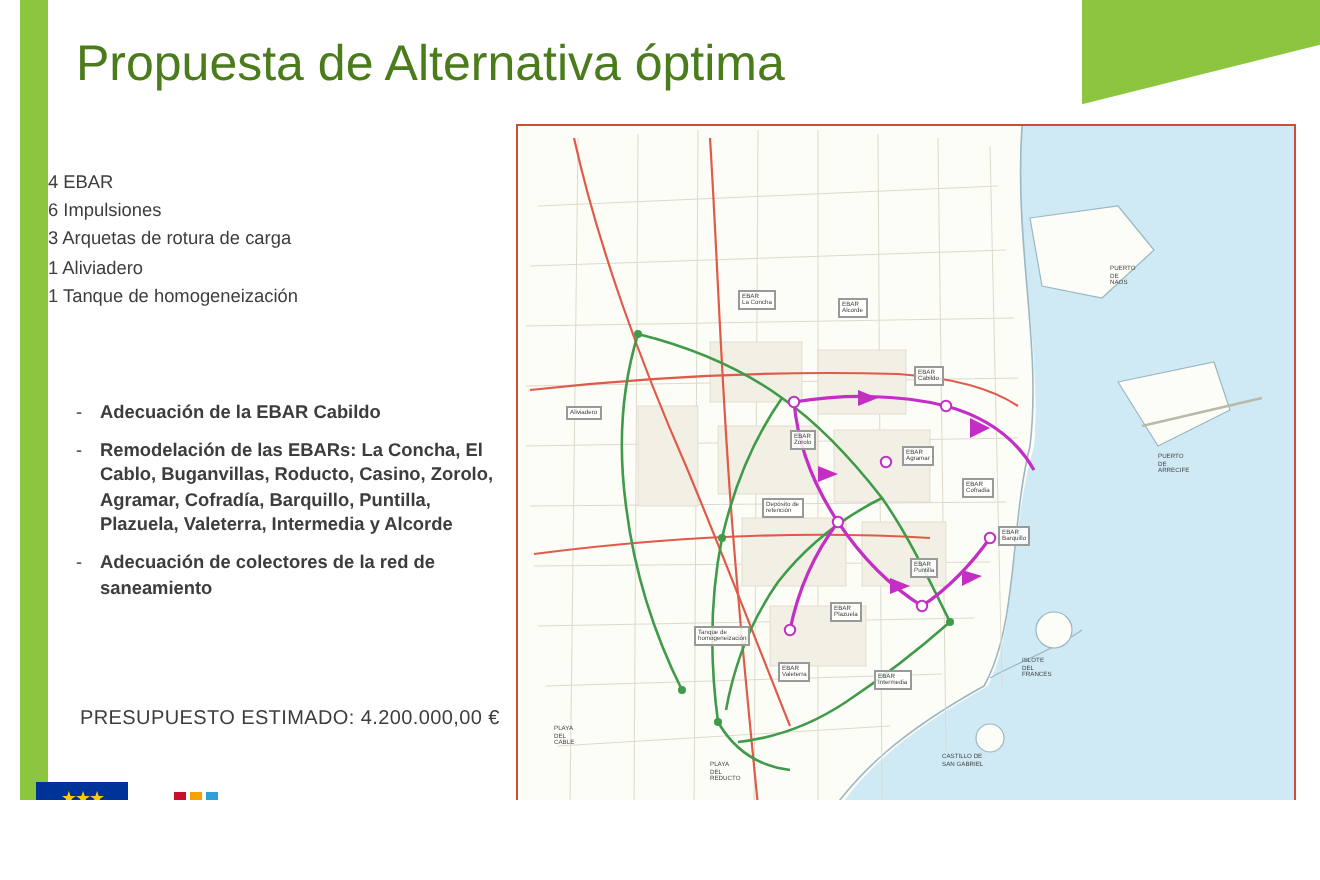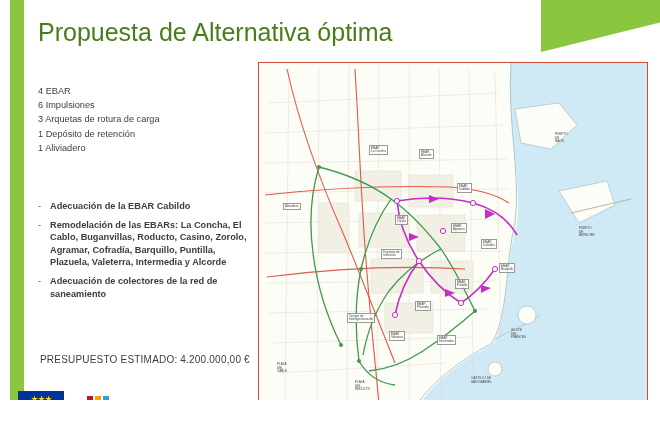--- a/index.html
+++ b/index.html
@@ -56,21 +56,21 @@
   .subtitle {
     position: absolute;
     left: 38px; top: 52px;
     font-size: 15px;
     color: #7fb23a;
     white-space: nowrap;
   }
   
   .list-main {
     position: absolute;
-    left: 38px; top: 84px;
+    left: 24px; top: 84px;
     width: 215px;
     font-size: 9.2px;
     color: #3d3d3d;
     line-height: 14.2px;
   }
   .list-main div { white-space: nowrap; }
   .bullet-block {
     position: absolute;
     left: 38px; top: 200px;
     width: 218px;
@@ -210,22 +210,22 @@
     <div class="left-bar-inner"></div>
   </div>
   <div class="top-wedge"></div>
 
   <div class="title">Propuesta de Alternativa óptima</div>
 
   <div class="list-main">
     <div>4 EBAR</div>
     <div>6 Impulsiones</div>
     <div>3 Arquetas de rotura de carga</div>
-    <div>1 Depósito de retención</div>
     <div>1 Aliviadero</div>
+    <div>1 Tanque de homogeneización</div>
   </div>
 
   <div class="bullet-block">
     <div class="bullet-row">
       <span class="bullet-dash">-</span>
       <span class="bullet-text">Adecuación de la EBAR Cabildo</span>
     </div>
     <div class="bullet-row">
       <span class="bullet-dash">-</span>
       <span class="bullet-text">Remodelación de las EBARs: La Concha, El Cablo, Buganvillas, Roducto, Casino, Zorolo, Agramar, Cofradía, Barquillo, Puntilla, Plazuela, Valeterra, Intermedia y Alcorde</span>

